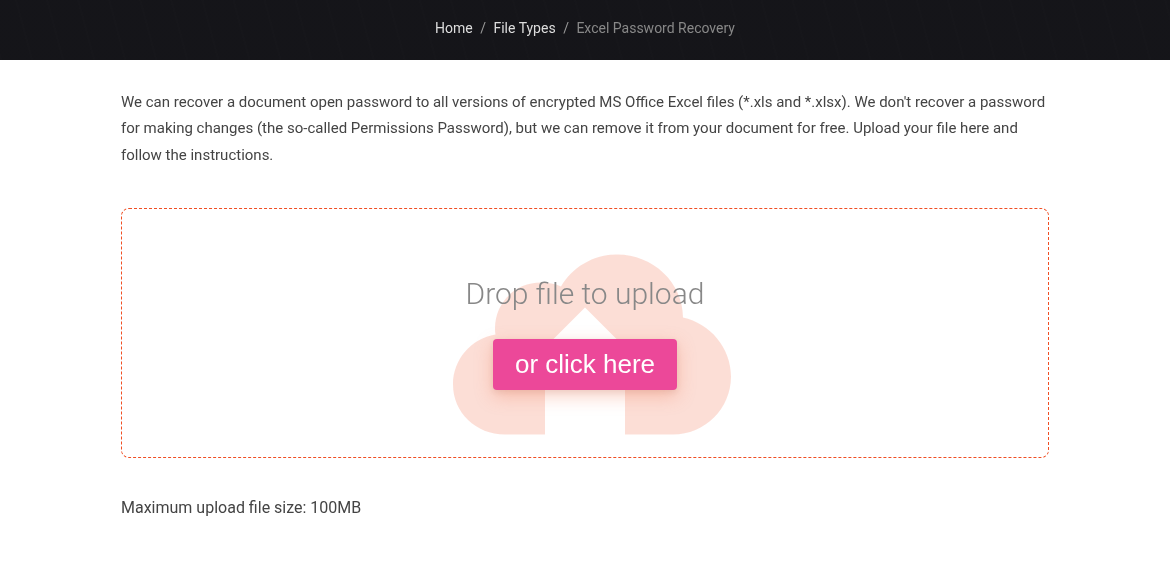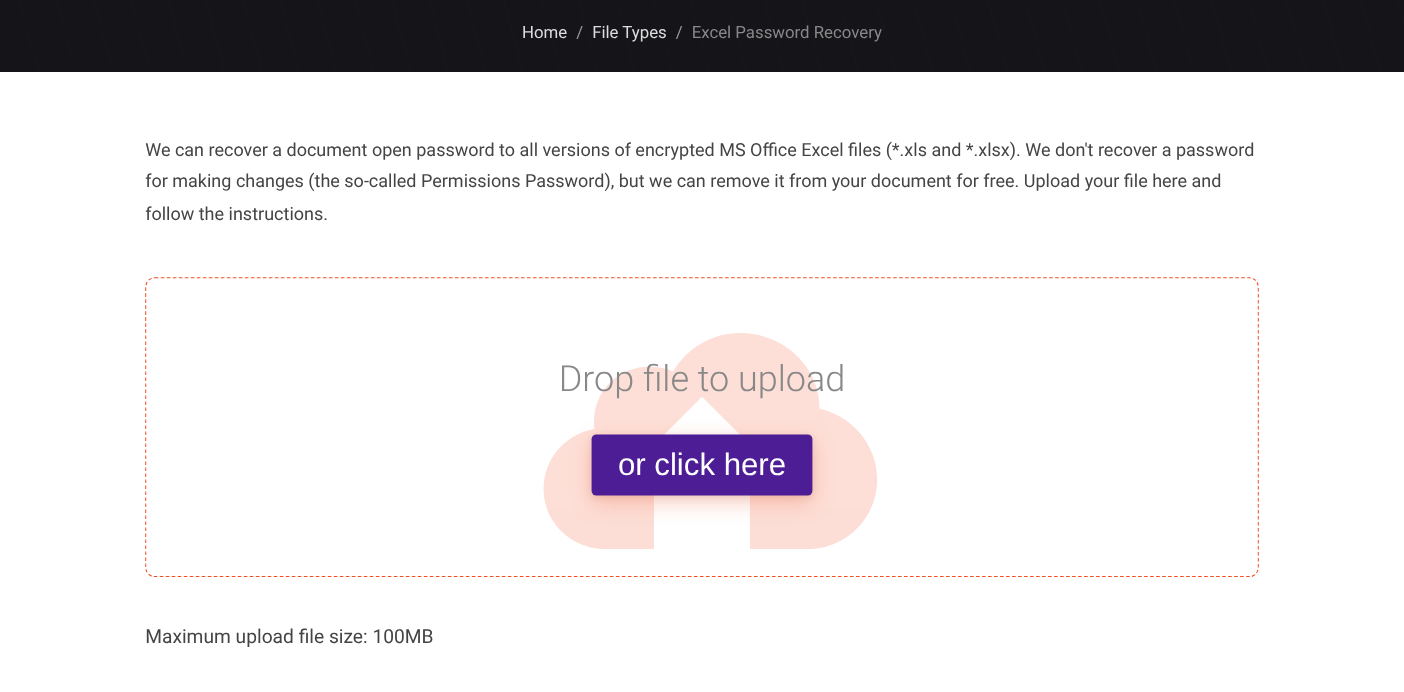--- a/index.html
+++ b/index.html
@@ -40,21 +40,21 @@
     }
     .container {
       max-width: 944px;
       margin: 0 auto;
       padding: 0 8px;
     }
     .intro-text {
       font-size: 15px;
       line-height: 1.75;
       color: #444;
-      margin-top: 52px;
+      margin-top: 29px;
       margin-bottom: 40px;
     }
     .dropzone {
       position: relative;
       border: 1.5px dashed #f04e23;
       border-radius: 8px;
       height: 250px;
       display: flex;
       flex-direction: column;
       align-items: center;
@@ -74,21 +74,21 @@
       opacity: 0.18;
     }
     .drop-label {
       font-size: 30px;
       font-weight: 300;
       color: #888;
       z-index: 1;
       margin-bottom: 28px;
     }
     .click-button {
-      background: #4c1d95;
+      background: #ec4899;
       color: #fff;
       font-size: 26px;
       font-weight: 300;
       padding: 10px 22px;
       border: none;
       border-radius: 4px;
       z-index: 1;
       box-shadow: 0 6px 18px rgba(242,117,82,0.35), 0 2px 6px rgba(0,0,0,0.08);
       cursor: pointer;
     }

